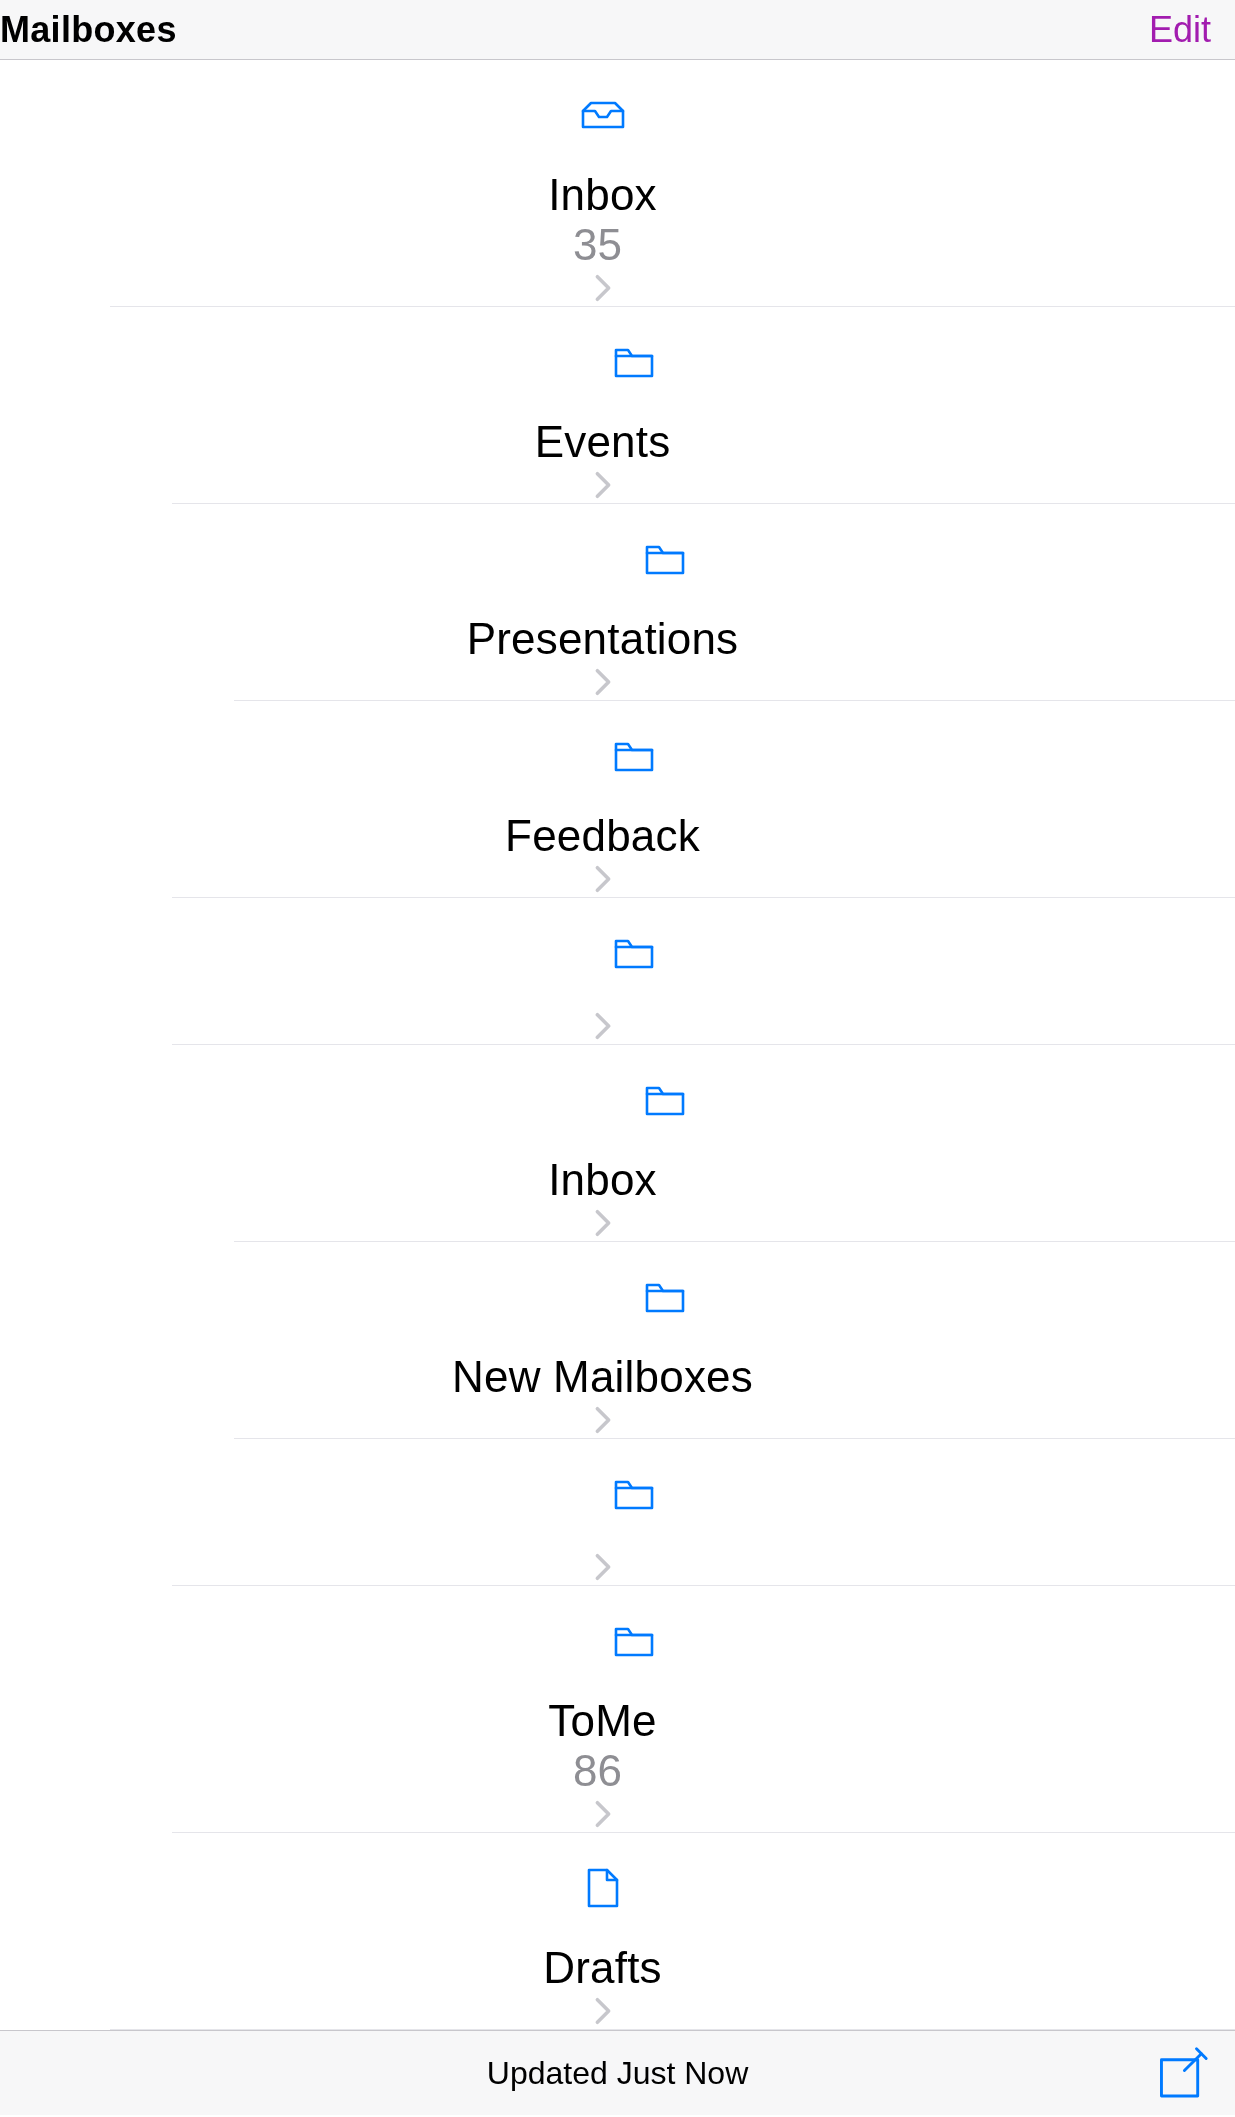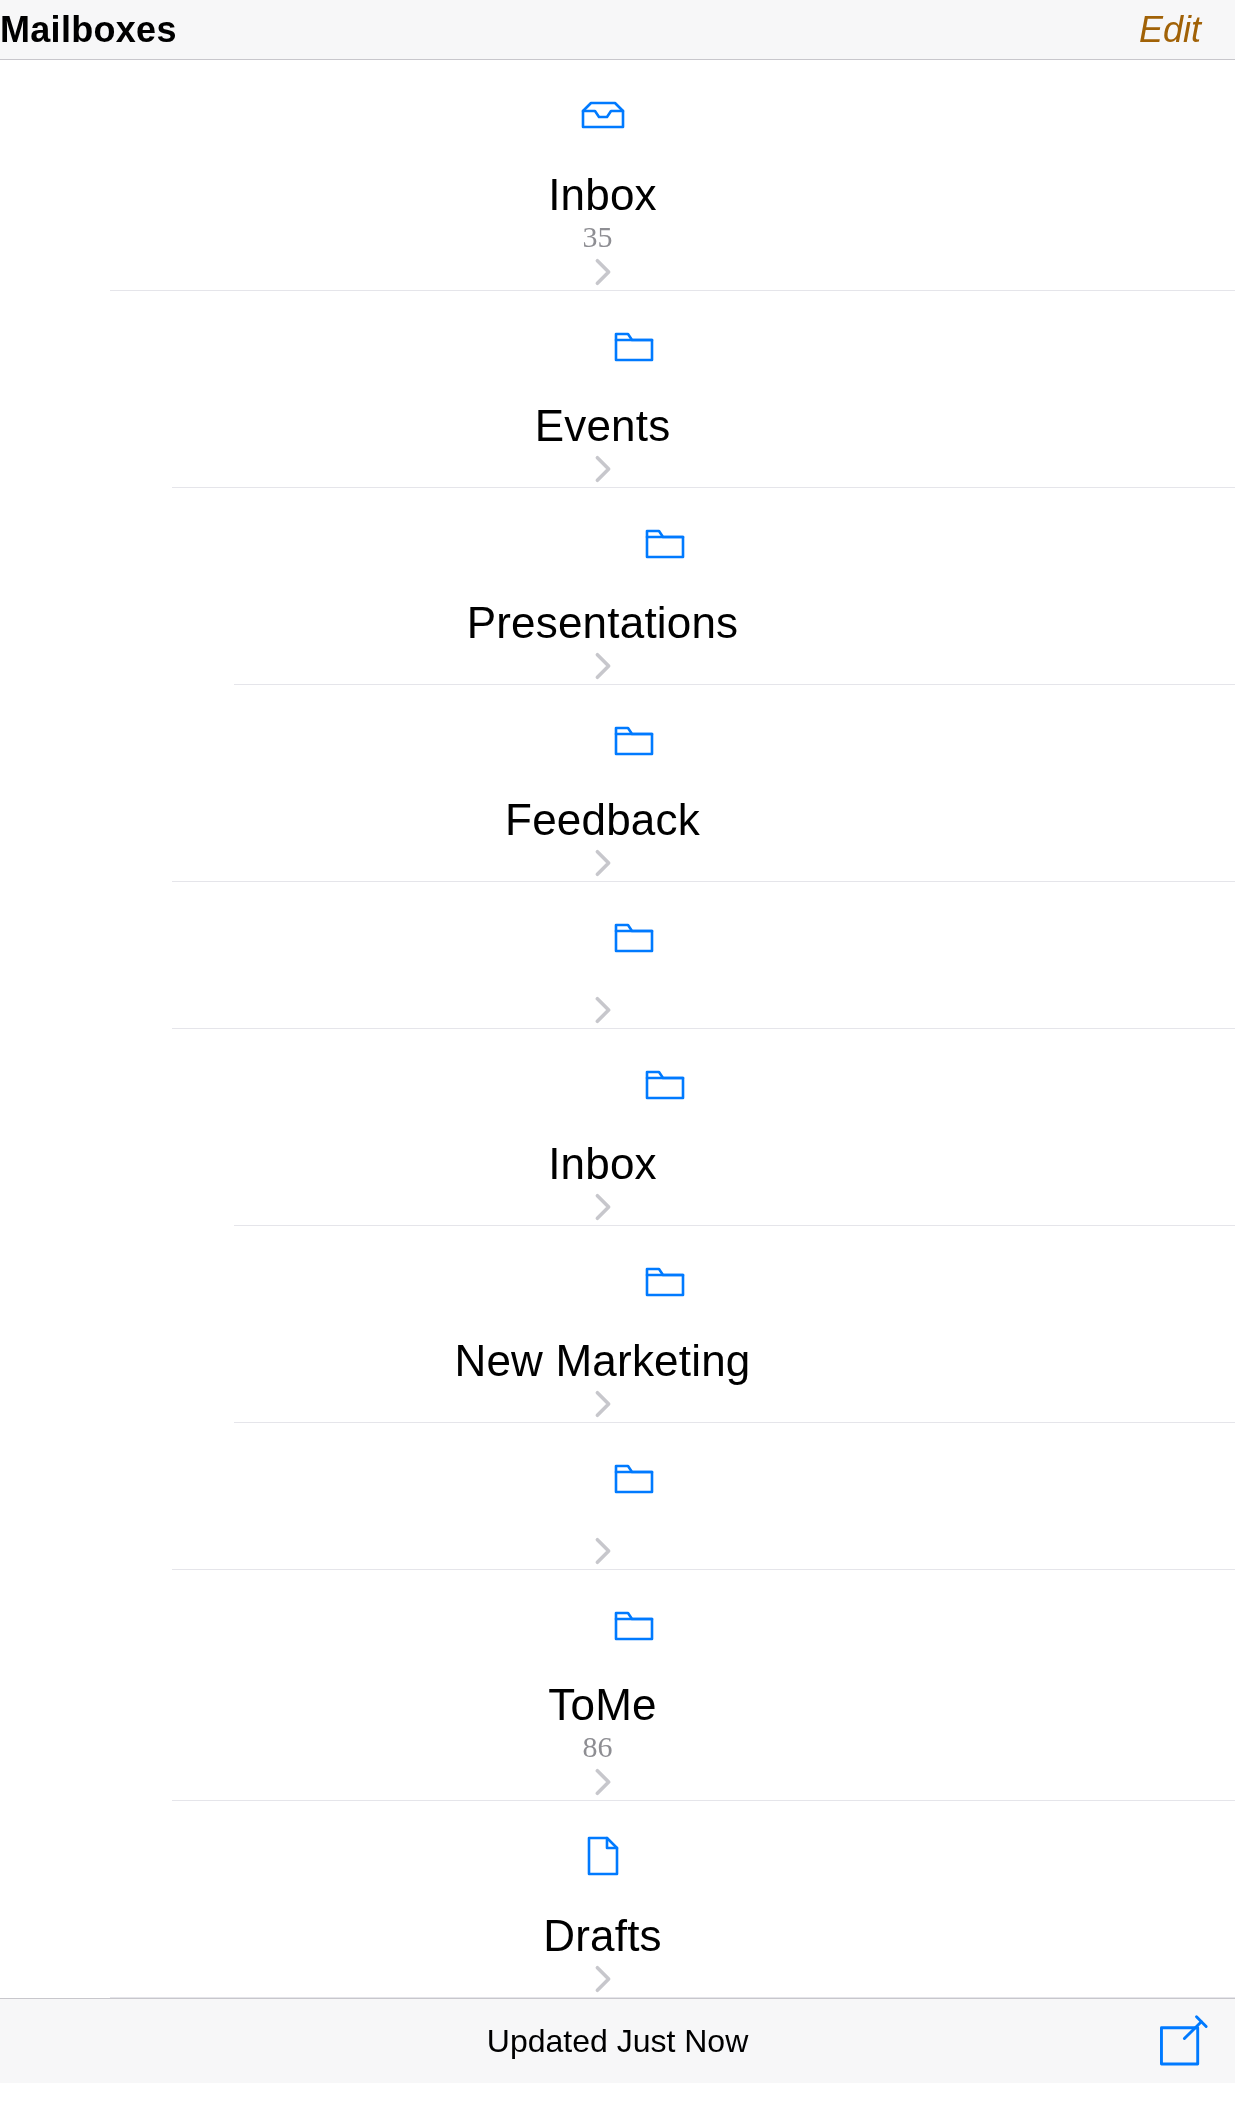--- a/index.html
+++ b/index.html
@@ -20,29 +20,28 @@
     justify-content: flex-start;
   }
   .nav-title {
     font-size: 36px;
     font-weight: 600;
     color: #000;
     letter-spacing: 0.3px;
   }
   .nav-edit {
     position: absolute;
-    right: 34px;
+    right: 24px;
     top: 0;
     bottom: 0;
     display: flex;
     align-items: center;
     font-size: 36px;
     font-weight: 400;
-    color: #a16207;
-    font-style: italic;
+    color: #a21caf;
   }
   .list {
     background: #fff;
   }
   .row {
     display: flex;
     align-items: center;
     min-height: 125px;
     position: relative;
     padding-right: 30px;
@@ -62,25 +61,24 @@
   }
   .row-label {
     flex: 1 1 auto;
     font-size: 44px;
     font-weight: 400;
     color: #000;
     letter-spacing: 0.2px;
     padding-left: 0;
   }
   .row-count {
-    font-size: 30px;
+    font-size: 44px;
     color: #8e8e93;
     margin-right: 10px;
     font-weight: 400;
-    font-family: Liberation Serif, serif;
   }
   .chev {
     color: #c7c7cc;
     flex: 0 0 auto;
   }
   .sep {
     height: 1px;
     background: #e5e5ea;
   }
   .sep.s0 { margin-left: 110px; }
@@ -198,21 +196,21 @@
       </svg>
     </div>
     <div class="sep s2"></div>
     <div class="row">
       <div class="row-icon-slot ind2">
         <svg width="48" height="48" viewBox="0 0 48 48" fill="none" stroke="currentColor" stroke-width="2.6" stroke-linecap="round" stroke-linejoin="round" class="icon-svg">
           <path d="M6 14 L6 38 L42 38 L42 18 L22 18 L18 12 L6 12 Z"></path>
           <line x1="6" y1="18" x2="42" y2="18"></line>
         </svg>
       </div>
-      <div class="row-label">New Marketing</div>
+      <div class="row-label">New Mailboxes</div>
       <svg width="22" height="36" viewBox="0 0 18 32" fill="none" stroke="currentColor" stroke-width="3.2" stroke-linecap="round" stroke-linejoin="round" class="chev">
         <polyline points="4,6 14,16 4,26"></polyline>
       </svg>
     </div>
     <div class="sep s2"></div>
     <div class="row">
       <div class="row-icon-slot ind1">
         <svg width="48" height="48" viewBox="0 0 48 48" fill="none" stroke="currentColor" stroke-width="2.6" stroke-linecap="round" stroke-linejoin="round" class="icon-svg">
           <path d="M6 14 L6 38 L42 38 L42 18 L22 18 L18 12 L6 12 Z"></path>
           <line x1="6" y1="18" x2="42" y2="18"></line>

